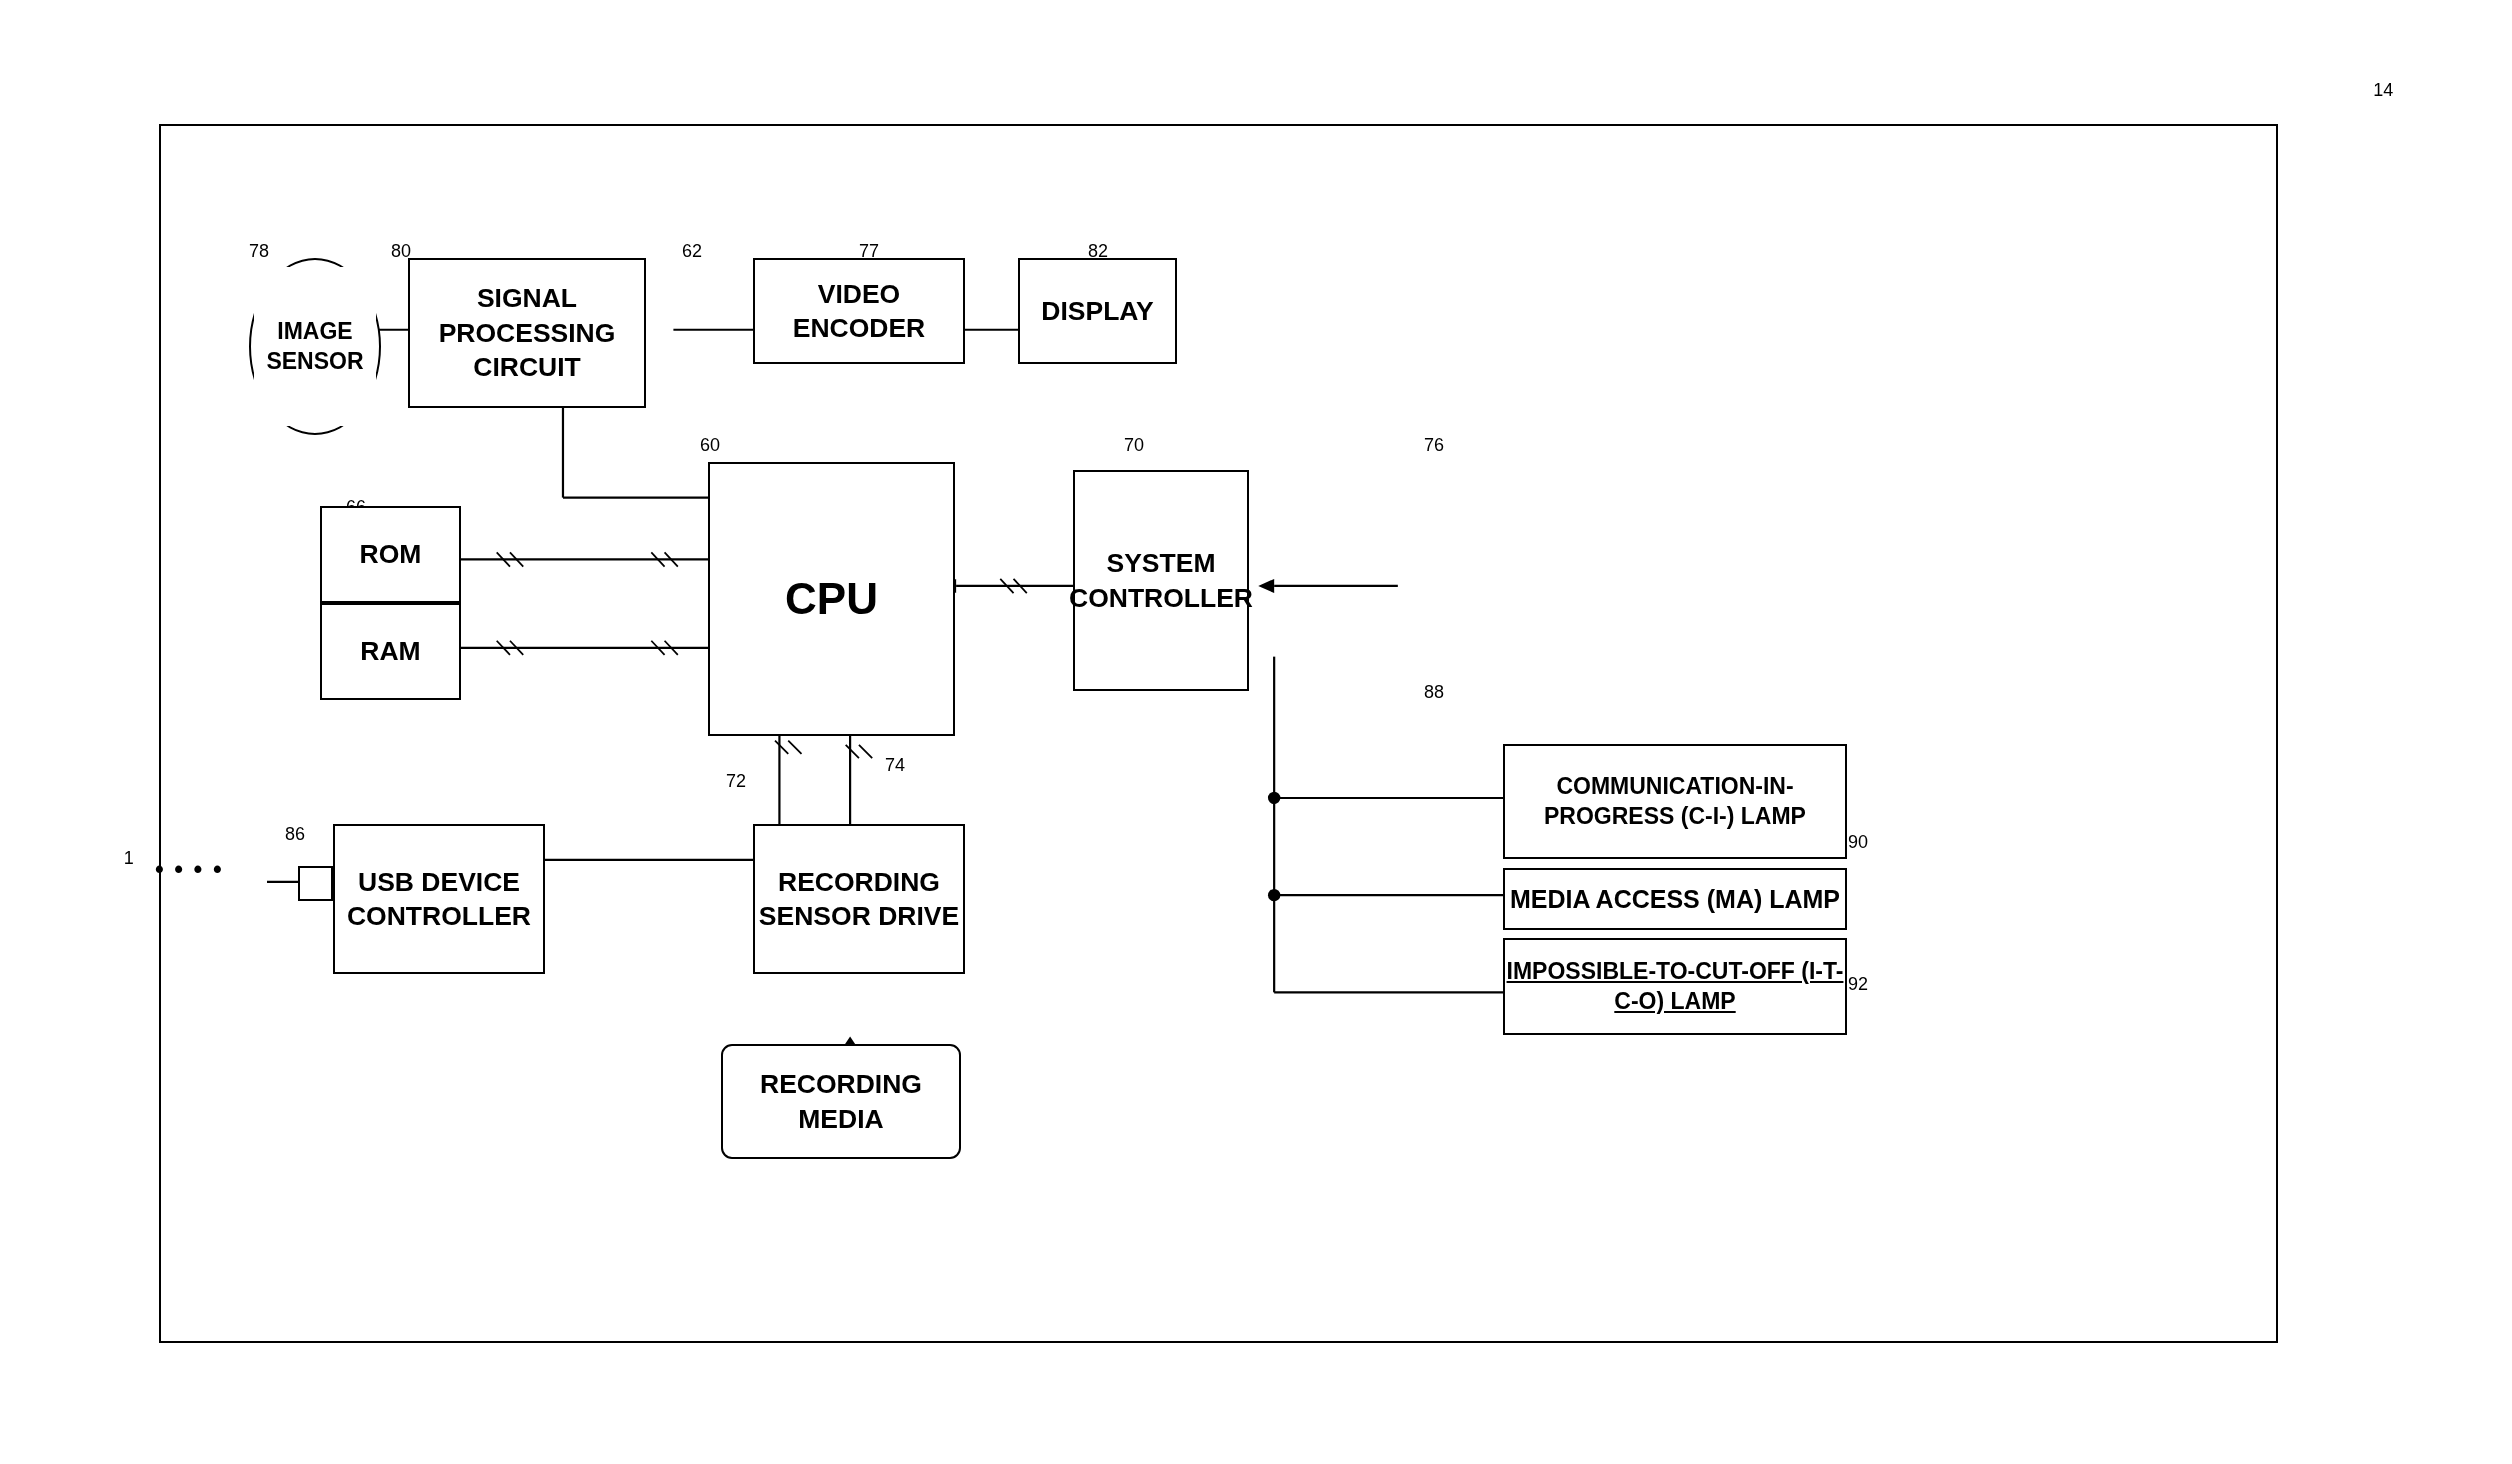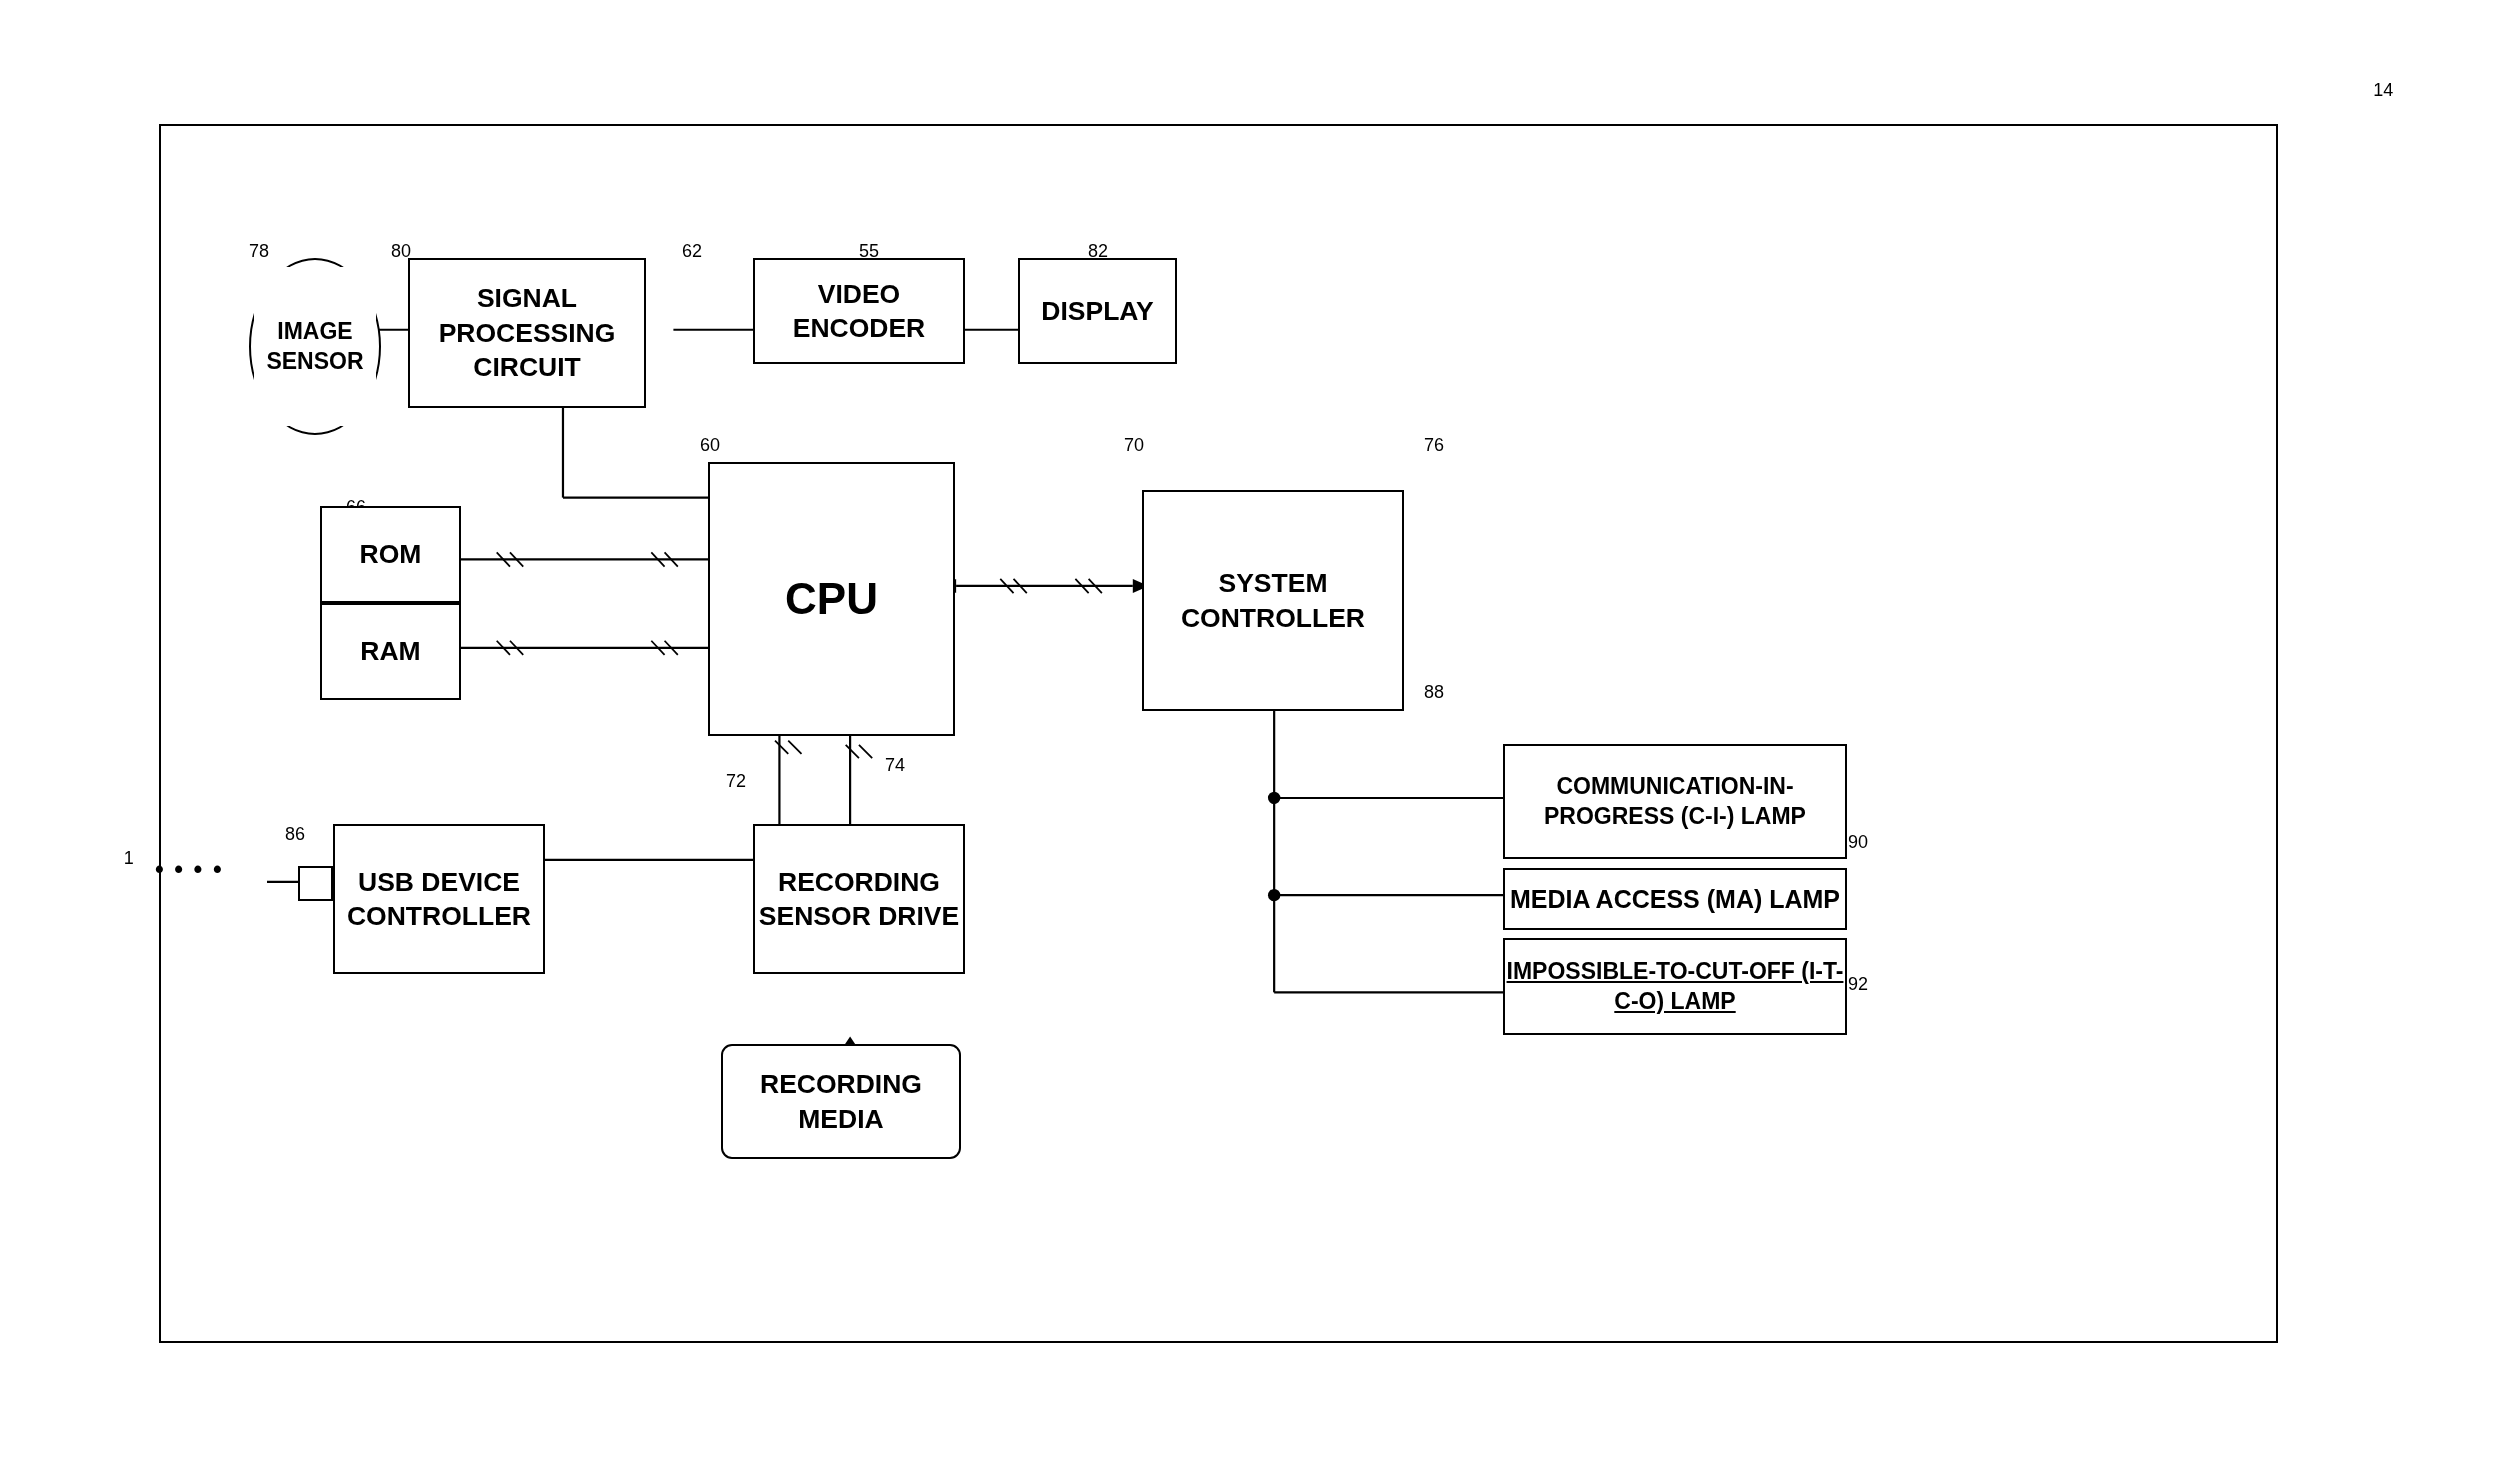--- a/index.html
+++ b/index.html
@@ -156,21 +156,21 @@
 
       <line x1="780" y1="1150" x2="780" y2="1060" stroke="#000" stroke-width="2.5"></line>
       <polygon points="760,1060 780,1030 800,1060" fill="#000"></polygon>
 
       <line x1="120" y1="855" x2="210" y2="855" stroke="#000" stroke-width="2.5"></line>
     </svg>
 
     <div class="ref" style="top:115px; left:88px;">78</div>
     <div class="ref" style="top:115px; left:230px;">80</div>
     <div class="ref" style="top:115px; left:521px;">62</div>
-    <div class="ref" style="top:115px; left:698px;">55</div>
+    <div class="ref" style="top:115px; left:698px;">77</div>
     <div class="ref" style="top:115px; left:927px;">82</div>
     <div class="ref" style="top:309px; left:539px;">60</div>
     <div class="ref" style="top:371px; left:185px;">66</div>
     <div class="ref" style="top:477px; left:185px;">68</div>
     <div class="ref" style="top:309px; left:963px;">70</div>
     <div class="ref" style="top:645px; left:565px;">72</div>
     <div class="ref" style="top:629px; left:724px;">74</div>
     <div class="ref" style="top:309px; left:1263px;">76</div>
     <div class="ref" style="top:927px; left:724px;">84</div>
     <div class="ref" style="top:698px; left:124px;">86</div>
@@ -191,21 +191,21 @@
 ENCODER</div>
 
     <div class="box" style="top:132px; left:857px; width:159px; height:106px;">DISPLAY</div>
 
     <div class="box" style="top:336px; left:547px; width:247px; height:274px; font-size:44px;">CPU</div>
 
     <div class="box" style="top:380px; left:159px; width:141px; height:97px;">ROM</div>
 
     <div class="box" style="top:477px; left:159px; width:141px; height:97px;">RAM</div>
 
-    <div class="box" style="top:344px; left:981px; width:262px; height:221px;margin-top:20px;">SYSTEM
+    <div class="box" style="top:344px; left:912px; width:176px; height:221px;">SYSTEM
 CONTROLLER</div>
 
 
     <div class="box" style="top:698px; left:172px; width:212px; height:150px;">USB DEVICE
 CONTROLLER</div>
 
     <div class="box" style="top:698px; left:592px; width:212px; height:150px;">RECORDING
 SENSOR DRIVE</div>
 
     <div class="box" style="top:918px; left:560px; width:240px; height:115px;border-radius:11px;">RECORDING

